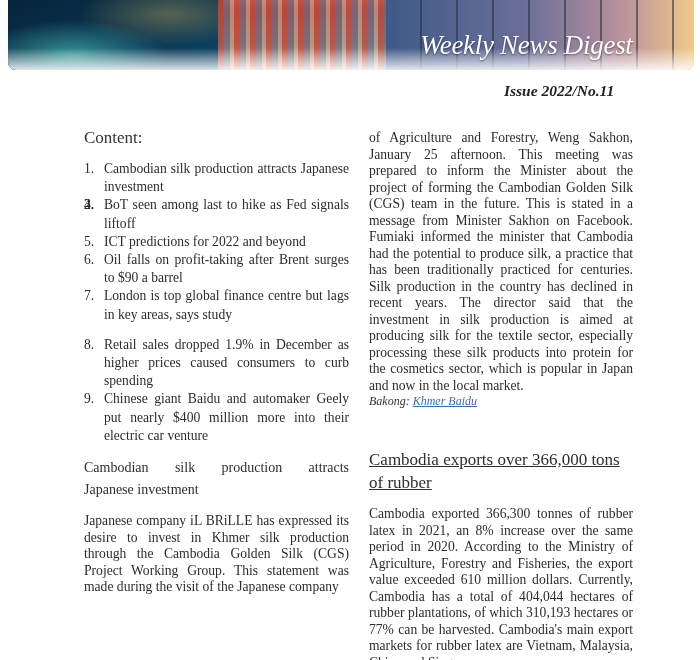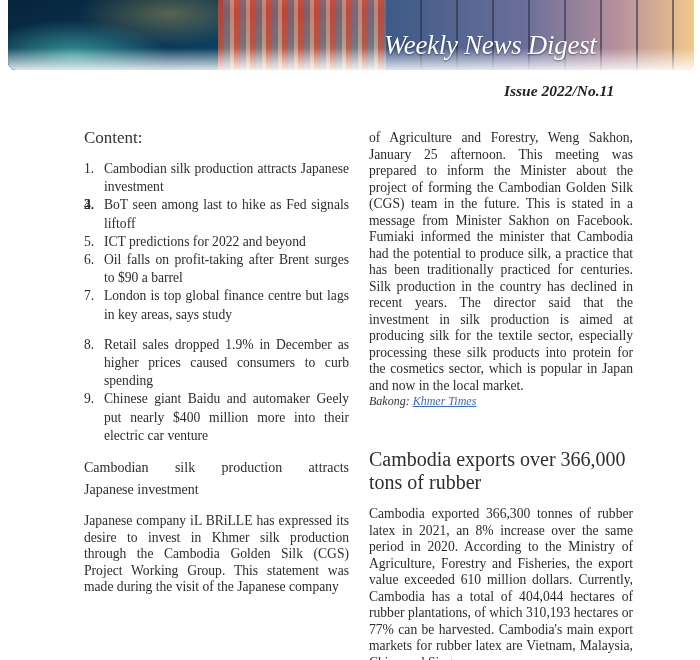--- a/index.html
+++ b/index.html
@@ -38,21 +38,21 @@
   }
   .banner-right {
     position:absolute; left:378px; top:0; width:308px; height:70px;
     background:
       repeating-linear-gradient(90deg, rgba(40,40,60,0) 0 34px, rgba(40,40,60,0.55) 34px 36px),
       linear-gradient(90deg, #3e5a86 0%, #6a6f99 45%, #b58f9c 75%, #f1c98a 100%);
   }
   .banner-title {
     position:absolute; left:384px; top:30px; color:#ffffff; z-index:2;
     font-family:"Liberation Serif", "DejaVu Serif", serif; font-style:italic;
-    font-size:27px; letter-spacing:-0.3px; text-shadow:0 1px 2px rgba(0,0,0,0.45);
+    font-size:27px; letter-spacing:-0.3px; text-shadow:0 1px 2px rgba(0,0,0,0.45);padding-left:36px;
   }
   .issue {
     position:absolute; left:504px; top:82px; font-style:italic; font-weight:bold;
     font-size:15.5px; color:#222;
   }
   
   .col-left { position:absolute; left:84px; top:128px; width:265px; }
   .content-title { font-size:17px; margin:0 0 12px 0; color:#333; }
   ol.toc { list-style:none; margin:0; padding:0; }
   ol.toc li {
@@ -66,21 +66,21 @@
     margin:12px 0 12px 0; color:#2e2e2e;
   }
   .article-head .last { display:block; text-align-last:left; }
   .body-text {
     font-size:13.6px; line-height:16.5px; text-align:justify; color:#2c2c2c; margin:0;
   }
   
   .col-right { position:absolute; left:369px; top:130px; width:264px; }
   .source { font-size:12px; font-style:italic; color:#333; line-height:14px; }
   .source a { color:#3a6bb5; text-decoration:underline; }
-  .rh2 { font-size:20px; line-height:23px; margin:40px 0 12px 0; color:#2e2e2e; }
+  .rh2 { font-size:17px; line-height:23px; margin:40px 0 12px 0; color:#2e2e2e;text-decoration:underline; }
 </style>
 </head>
 <body>
 
 <div class="banner">
   <div class="banner-left"></div>
   <div class="banner-mid"></div>
   <div class="banner-right"></div>
 </div>
 <div class="banner-title">Weekly News Digest</div>
@@ -104,19 +104,19 @@
     <span>Cambodian silk production attracts</span>
     <span class="last">Japanese investment</span>
   </div>
   <p class="body-text">Japanese company iL BRiLLE has expressed its desire to invest in Khmer silk production through the Cambodia Golden Silk (CGS) Project Working Group. This statement was made during the visit of the Japanese company</p>
 </div>
 
 <div class="col-right">
   <p class="body-text">of Agriculture and Forestry, Weng Sakhon, January 25 afternoon. This meeting was prepared to inform the Minister about the project of forming the Cambodian Golden Silk (CGS) team in the future. This is stated in a message from Minister Sakhon on Facebook. Fumiaki informed the minister that Cambodia had the potential to produce silk, a practice that has been traditionally practiced for centuries. Silk production in the country has declined in recent years. The director said that the investment in silk production is aimed at producing silk for the textile sector, especially processing these silk products into protein for the cosmetics sector, which is popular in Japan and now in the local market.</p>
   <div class="source">
     <span>Bakong:</span>
-    <a>Khmer Times</a>
+    <a>Khmer Baidu</a>
   </div>
 
   <div class="rh2">Cambodia exports over 366,000 tons of rubber</div>
   <p class="body-text">Cambodia exported 366,300 tonnes of rubber latex in 2021, an 8% increase over the same period in 2020. According to the Ministry of Agriculture, Forestry and Fisheries, the export value exceeded 610 million dollars. Currently, Cambodia has a total of 404,044 hectares of rubber plantations, of which 310,193 hectares or 77% can be harvested. Cambodia's main export markets for rubber latex are Vietnam, Malaysia, China and Singapore.</p>
 
 </div>
 
 </body></html>

